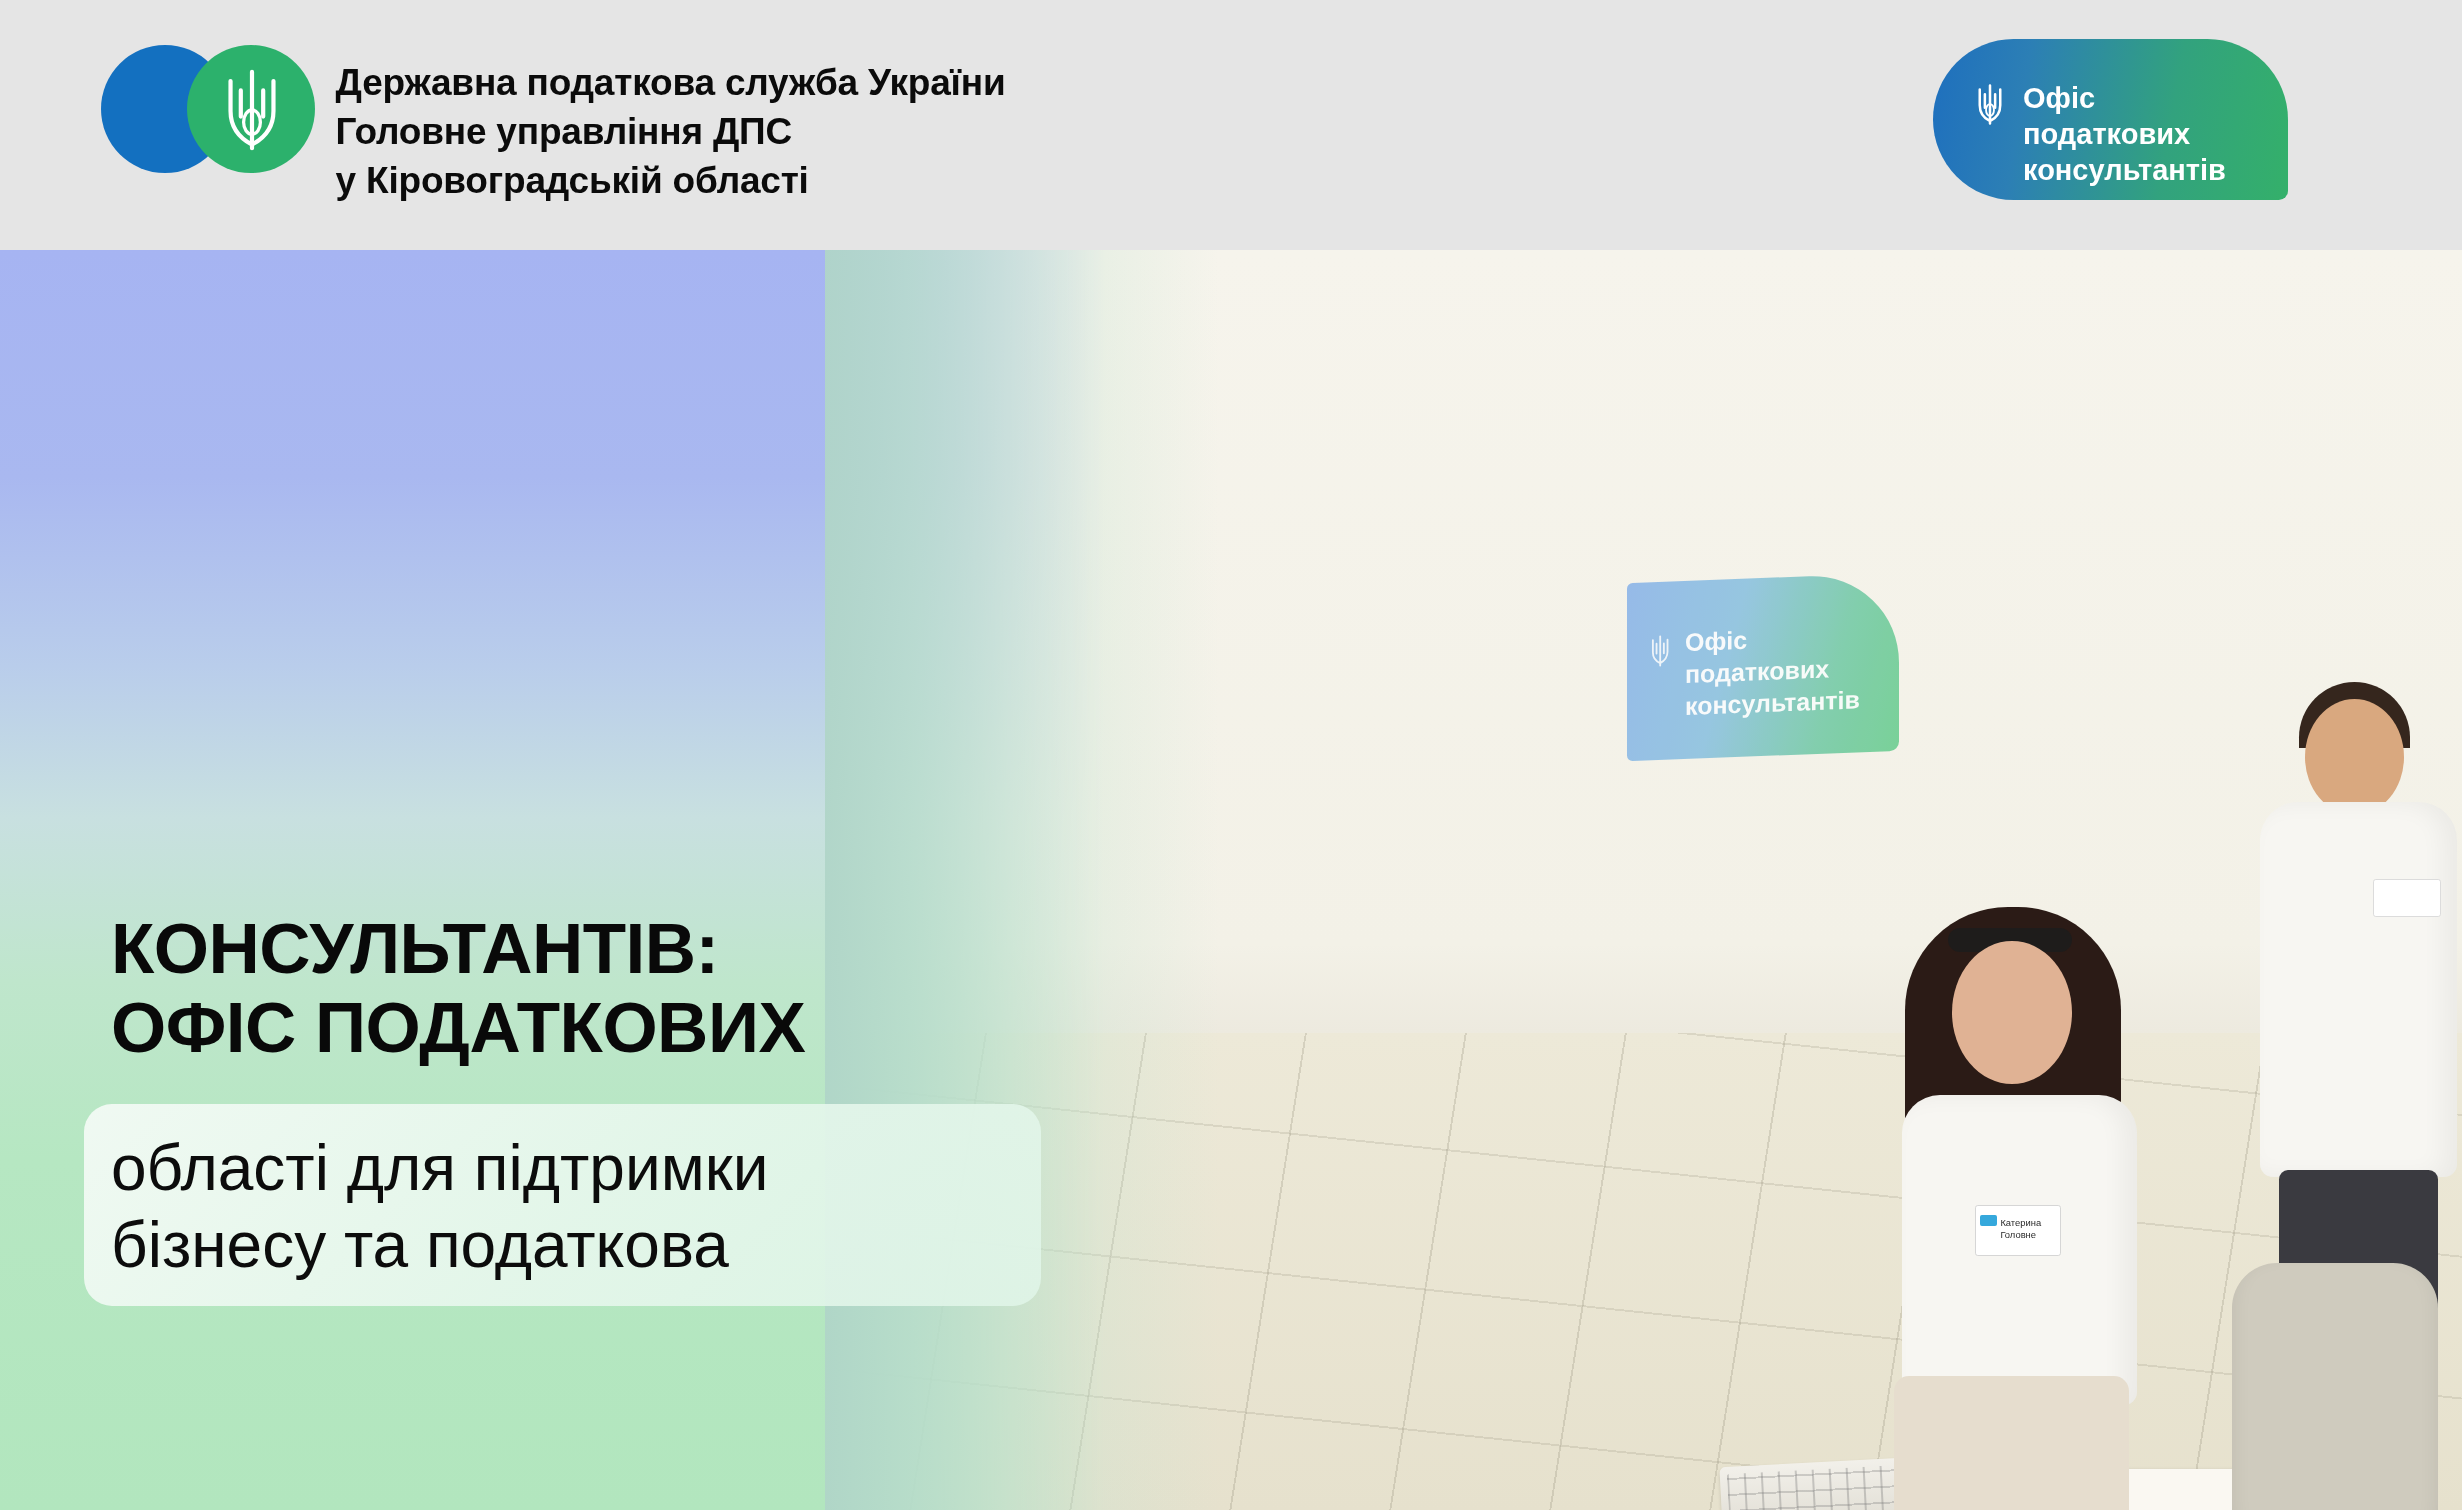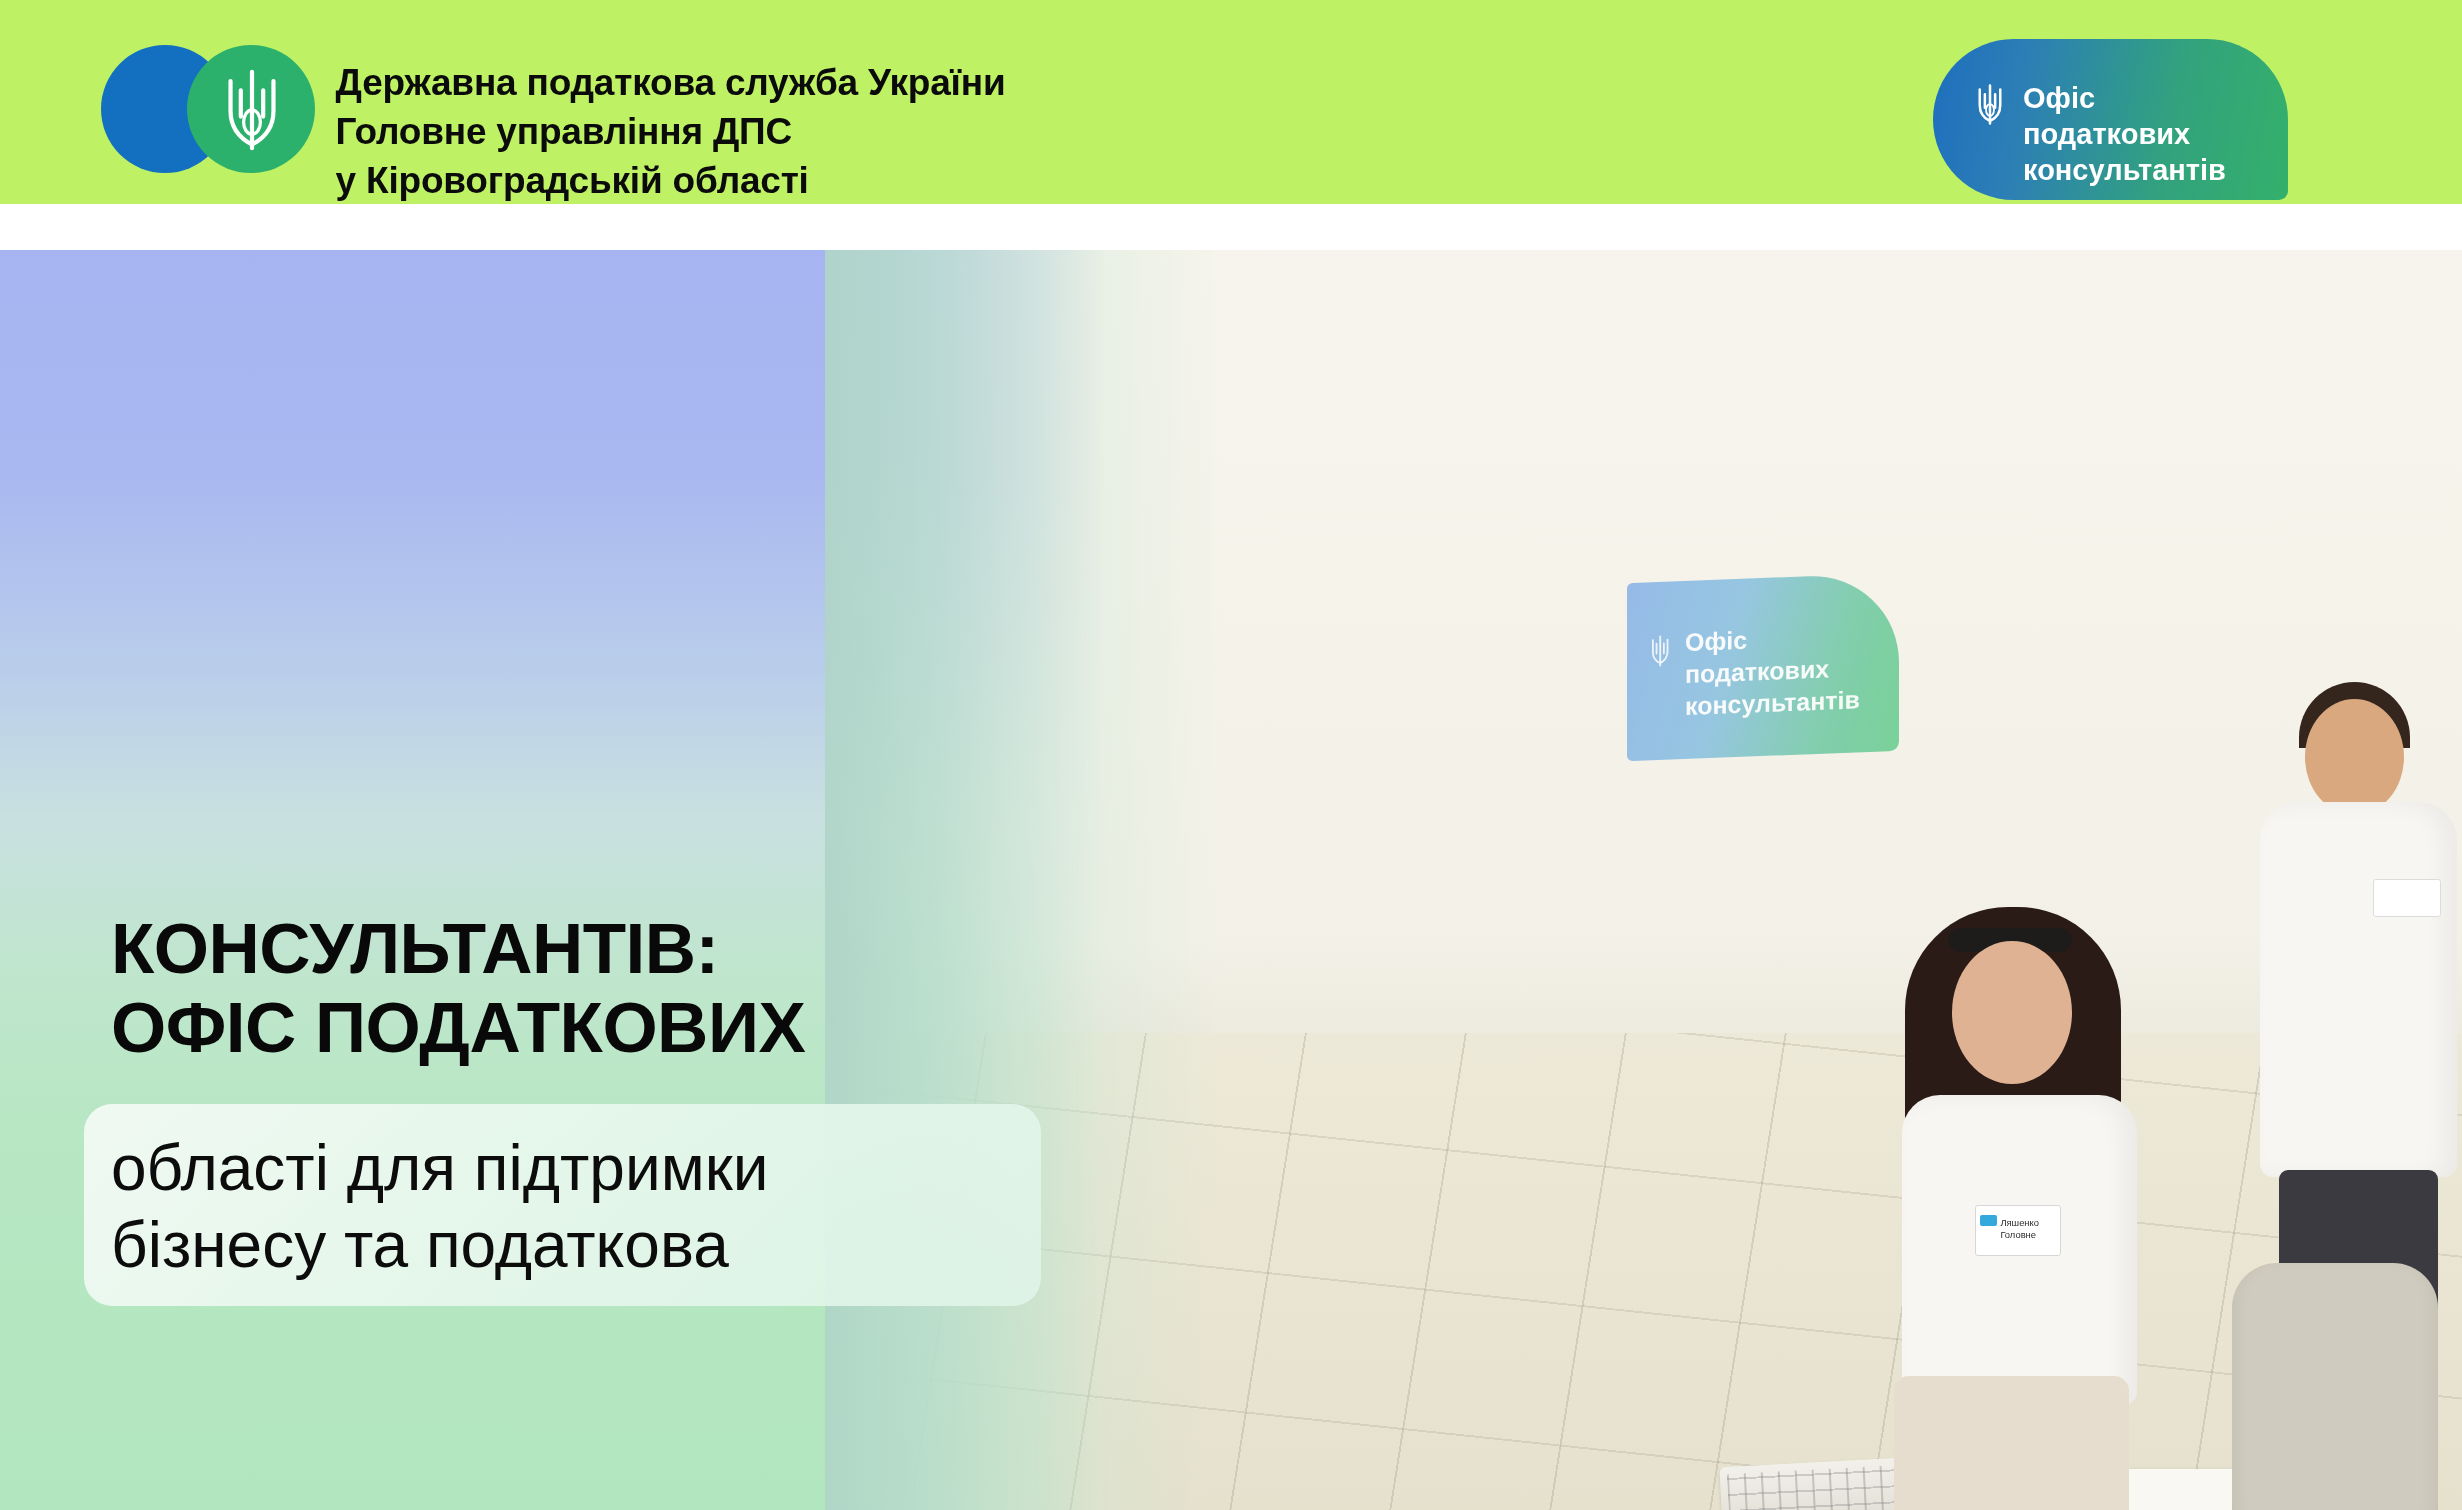--- a/index.html
+++ b/index.html
@@ -7,22 +7,22 @@
   html, body {
     width:2462px; height:1510px;
     background:#ffffff;
     font-family:"Liberation Sans", sans-serif;
     overflow:hidden;
   }
   .poster { position:relative; width:2462px; height:1510px; background:#fff; overflow:hidden; }
 
   
   .header {
-    position:absolute; left:0; top:0; width:2462px; height:204px;
-    background:#bef264; z-index:40;
+    position:absolute; left:0; top:0; width:2462px; height:250px;
+    background:#e5e5e5; z-index:40;
   }
   .brand-row { position:absolute; left:101px; top:45px; display:flex; align-items:flex-start; }
   .logo-marks { position:relative; width:214px; height:128px; flex:0 0 auto; }
   .logo-circle {
     position:absolute; top:0; width:128px; height:128px; border-radius:50%;
   }
   .logo-circle.blue  { left:0;   background:#1370C0; }
   .logo-circle.green { left:86px; background:#2CB16C; }
   .trident { position:absolute; left:118px; top:22.5px; width:66px; height:84px; }
 
@@ -246,21 +246,21 @@
 
       <div class="person p-woman1">
         <div class="hair"></div>
         <div class="glasses"></div>
         <div class="head"></div>
         <div class="torso"></div>
         <div class="skirt"></div>
         <div class="nametag">
           <div class="chip"></div>
           <div class="nt">
-            <div>Ляшенко</div>
+            <div>Катерина</div>
             <div>Головне</div>
           </div>
         </div>
       </div>
 
       <div class="desk front">
         <div class="top"></div>
       </div>
       <div class="keyboard k1"></div>
 

